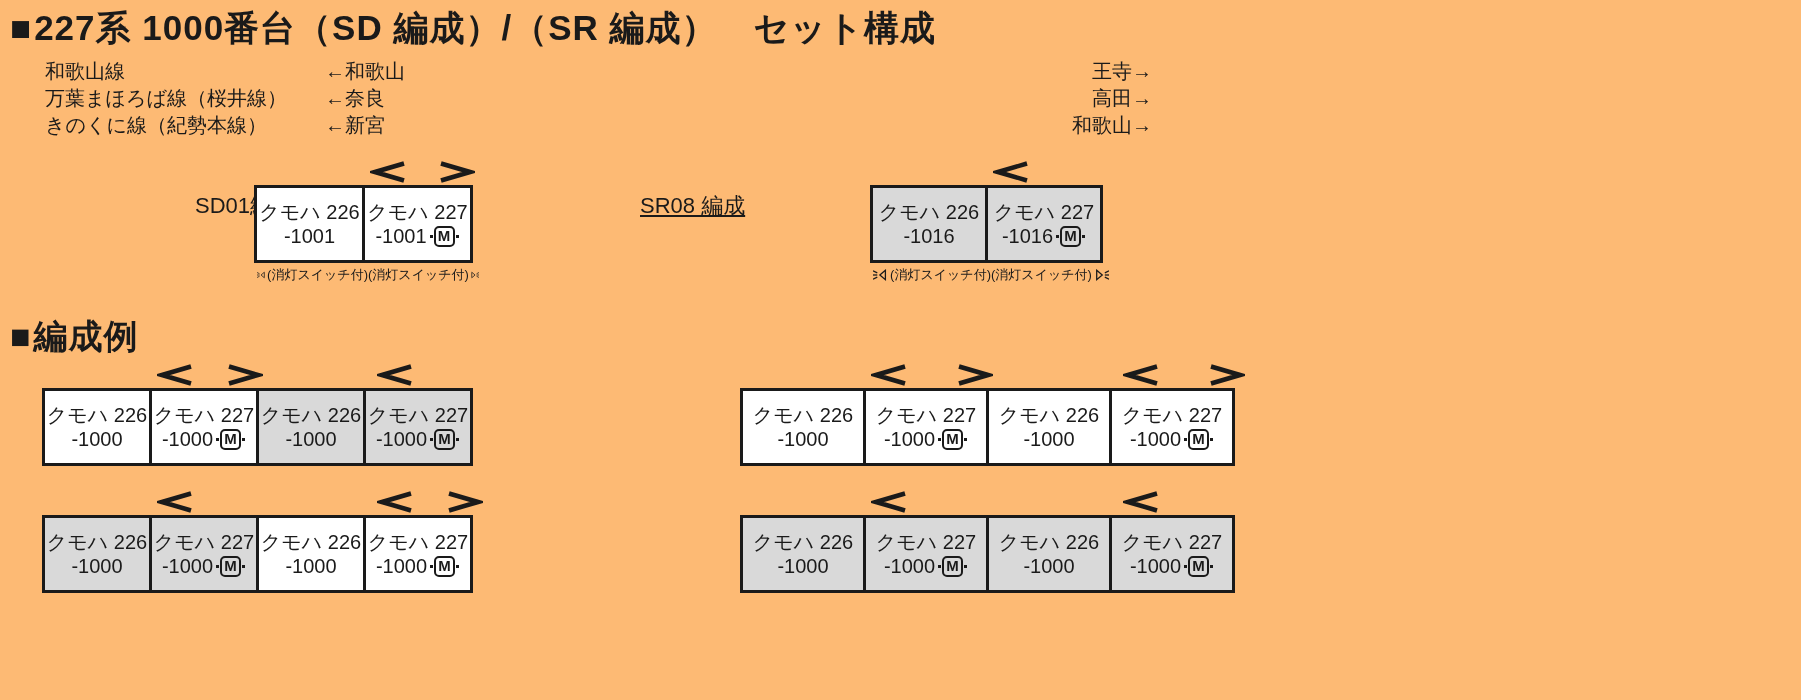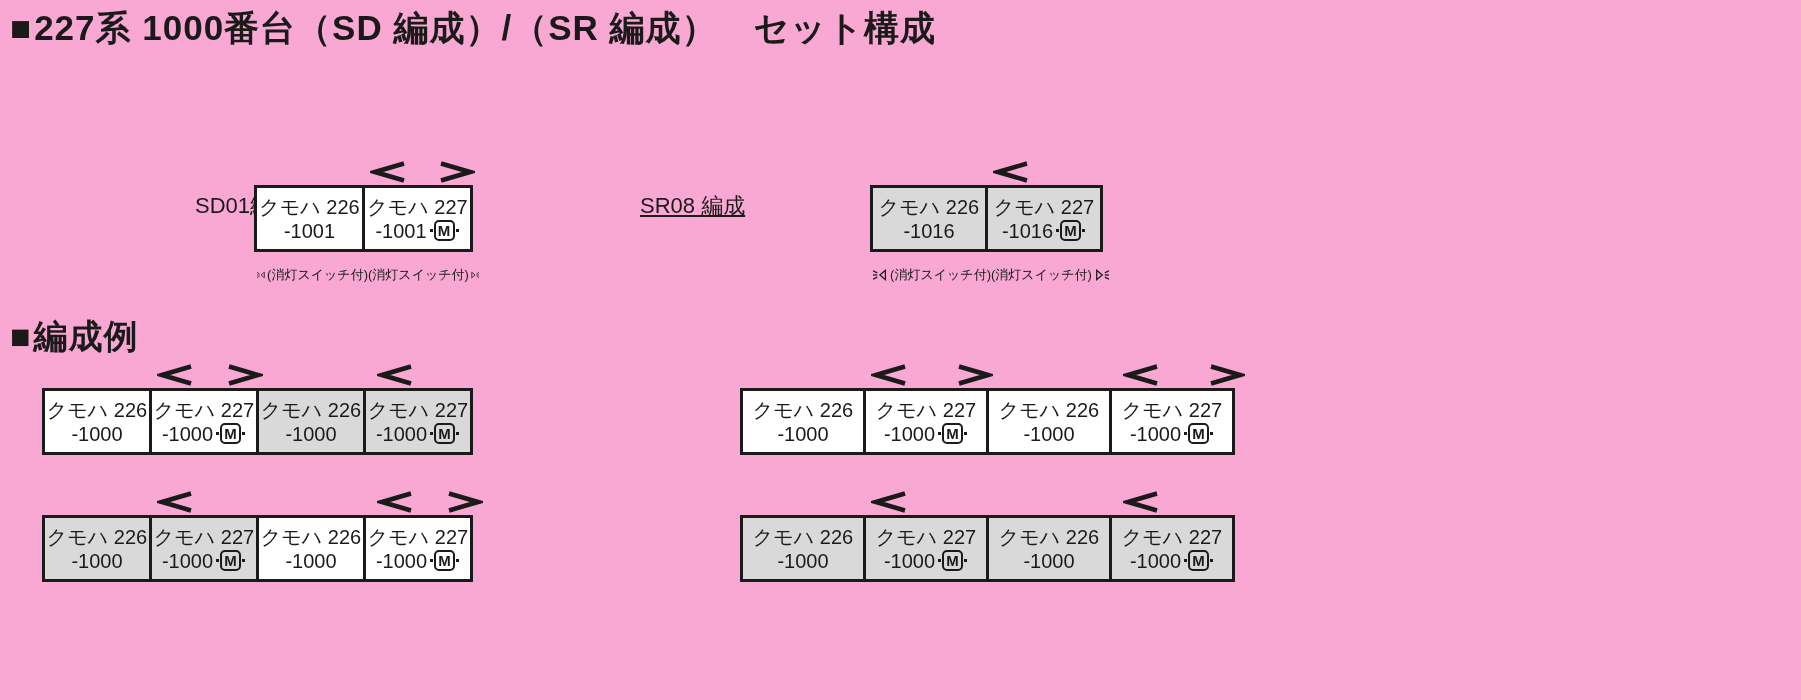--- a/index.html
+++ b/index.html
@@ -1,37 +1,37 @@
 <!DOCTYPE html>
 <html><head>
 <meta charset="utf-8">
 <style>
   html,body{margin:0;padding:0;background:#fff;}
   #stage{
-    position:relative; width:1801px; height:700px; background:#f9a8d4;
+    position:relative; width:1801px; height:700px; background:#fdba74;
     font-family:"Liberation Sans","DejaVu Sans",sans-serif; color:#1a1a1a;
     overflow:hidden;
   }
   
   .h-title{position:absolute; left:10px; top:5px; font-size:35px; font-weight:700; letter-spacing:1px; white-space:nowrap;}
   .h-examples{position:absolute; left:10px; top:314px; font-size:34px; font-weight:700; letter-spacing:1px;}
   .marker{margin-right:2px;}
   
   .routes{
     position:absolute; left:45px; top:58px; width:1107px;
     display:grid; grid-template-columns:280px 1fr auto;
     font-size:20px; line-height:27px; white-space:nowrap;
   }
   .route-to{text-align:right;}
   
   .set-label{position:absolute; font-size:22px; white-space:nowrap;}
   
   .formation{position:absolute; display:flex;}
   .car{
-    box-sizing:border-box; height:67px; background:#fff;
+    box-sizing:border-box; height:78px; background:#fff;
     border:3px solid #1a1a1a;
     display:flex; flex-direction:column; justify-content:center; align-items:center;
     text-align:center;
   }
   .car:not(:first-child){margin-left:-3px;}
   .car.shaded{background:#d9d9d9;}
   .w111{width:111px;} .w118{width:118px;} .w110{width:110px;} .w126{width:126px;}
   .car-name{font-size:20px; line-height:24px; white-space:nowrap;}
   .car-num{font-size:20px; line-height:24px; white-space:nowrap; display:flex; align-items:center; justify-content:center;}
   
@@ -54,20 +54,31 @@
 </style>
 </head>
 <body>
 
 <div id="stage">
 
   <div class="h-title">
     <span class="marker">■</span><span>227系 1000番台（SD 編成）/（SR 編成）　セット構成</span>
   </div>
 
+  <div class="routes">
+    <span class="route-line">和歌山線</span>
+    <span class="route-from">←和歌山</span>
+    <span class="route-to">王寺→</span>
+    <span class="route-line">万葉まほろば線（桜井線）</span>
+    <span class="route-from">←奈良</span>
+    <span class="route-to">高田→</span>
+    <span class="route-line">きのくに線（紀勢本線）</span>
+    <span class="route-from">←新宮</span>
+    <span class="route-to">和歌山→</span>
+  </div>
 
   <div class="set-label" style="left:147px; top:191px;margin-left:48px;">SD01編成</div>
   <div class="formation" style="left:257px; top:185px;">
     <svg class="chv" style="left:113px" width="36" height="22" viewBox="0 0 36 22">
         <polyline points="34,2.5 5,11 34,19.5"></polyline>
       </svg>
     <svg class="chv" style="left:182px" width="36" height="22" viewBox="0 0 36 22">
         <polyline points="2,2.5 31,11 2,19.5"></polyline>
       </svg>
     <div class="car w111">

